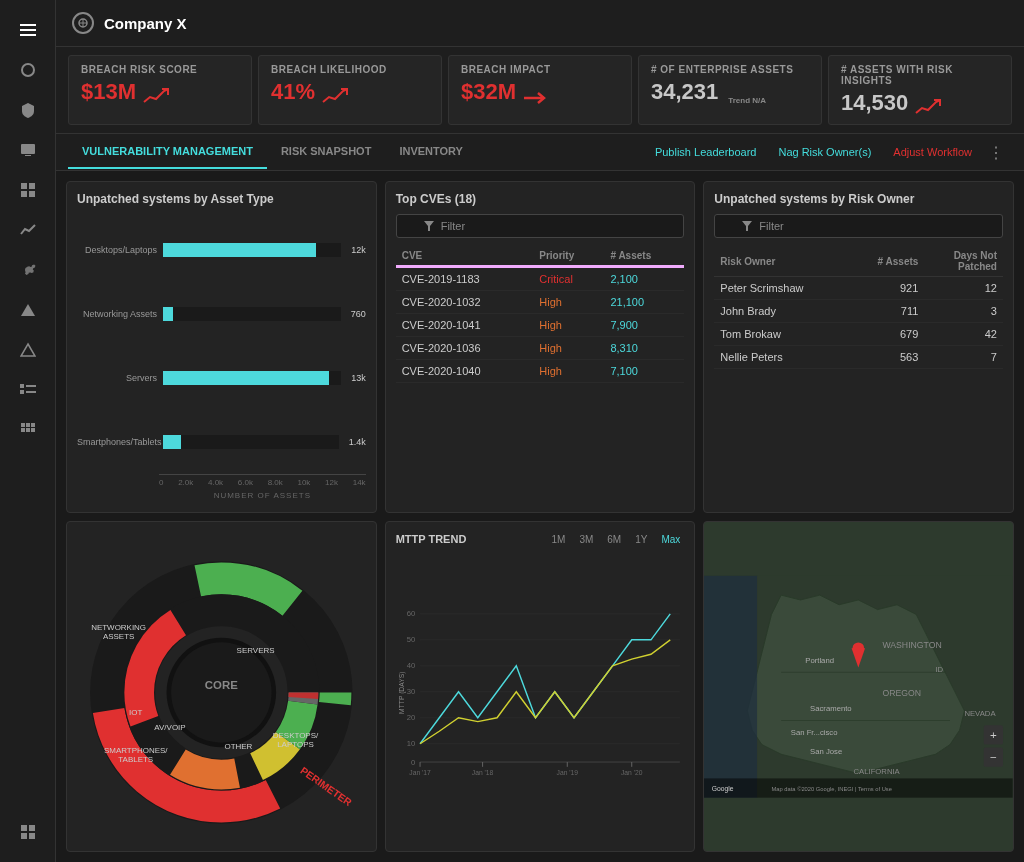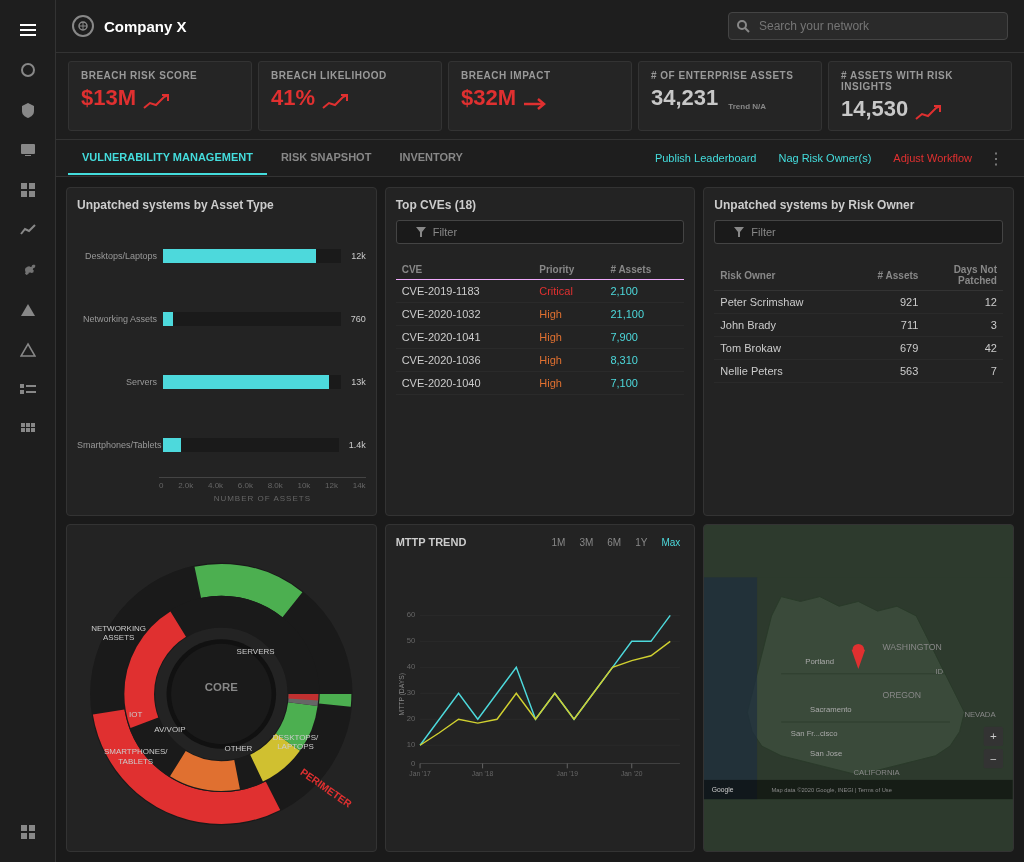--- a/index.html
+++ b/index.html
@@ -47,23 +47,23 @@
     
     
     .panel { background: #232323; border: 1px solid #333; border-radius: 4px; padding: 10px; overflow: hidden; }
     .panel-title { color: #ccc; font-size: 12px; font-weight: bold; margin-bottom: 8px; }
     .bar-row { display: flex; align-items: center; margin: 6px 0; gap: 6px; }
     .bar-label { color: #999; font-size: 9px; width: 80px; text-align: right; flex-shrink: 0; }
     .bar-container { flex: 1; height: 14px; background: #1a1a1a; position: relative; }
     .bar { height: 100%; background: #4dd9dc; position: relative; }
     
     
-    .filter-bar { display: flex; align-items: center; gap: 6px; background: #1a1a1a; border: 1px solid #444; border-radius: 3px; padding: 5px 18px; margin-bottom: 16px; color: #888; font-size: 11px; }
+    .filter-bar { display: flex; align-items: center; gap: 6px; background: #1a1a1a; border: 1px solid #444; border-radius: 3px; padding: 5px 26px; margin-bottom: 8px; color: #888; font-size: 11px; }
     .cve-table { width: 100%; border-collapse: collapse; }
-    .cve-table th { color: #888; font-size: 10px; font-weight: bold; text-align: left; padding: 4px 6px; border-bottom: 1px solid #f0abfc; }
+    .cve-table th { color: #888; font-size: 10px; font-weight: bold; text-align: left; padding: 4px 6px; border-bottom: 3px solid #f0abfc; }
     .cve-table td { padding: 5px 6px; font-size: 11px; border-bottom: 1px solid #2a2a2a; }
     .priority-critical { color: #e03030; }
     .priority-high { color: #e07030; }
     .assets-count { color: #4dd9dc; }
     
     
     .risk-table { width: 100%; border-collapse: collapse; }
     .risk-table th { color: #888; font-size: 10px; font-weight: bold; text-align: left; padding: 4px 6px; border-bottom: 1px solid #333; }
     .risk-table th.right { text-align: right; }
     .risk-table td { padding: 5px 6px; font-size: 11px; border-bottom: 1px solid #2a2a2a; color: #ccc; }
@@ -170,27 +170,20 @@
 
   <div class="header">
     <div class="header-left">
       <div class="company-logo" style="border:2px solid #888;border-radius:50%;width:22px;height:22px;display:flex;align-items:center;justify-content:center;">
         <svg width="10" height="10" viewBox="0 0 10 10" fill="none" stroke="#888" stroke-width="1.5">
             <circle cx="5" cy="5" r="4"></circle>
             <path d="M5 1v8M1 5h8" stroke-width="1"></path>
           </svg>
       </div>
       <span class="company-name">Company X</span>
-    </div>
-    <div class="search-wrap">
-      <svg width="14" height="14" viewBox="0 0 14 14" fill="none" stroke="#888" stroke-width="2" style="position:absolute;left:8px;z-index:1;">
-          <circle cx="6" cy="6" r="4"></circle>
-          <line x1="9" y1="9" x2="13" y2="13"></line>
-        </svg>
-      <input class="search-input" type="text" placeholder="Search your network" style="">
     </div>
   </div>
 
   <div class="kpi-row">
     <div class="kpi-card">
       <div class="kpi-label">BREACH RISK SCORE</div>
       <div class="kpi-value">
         <span>$13M</span>
         <svg width="28" height="18" viewBox="0 0 28 18" fill="none" stroke="#e03030" stroke-width="2">
             <polyline points="2,15 8,10 14,12 22,4 26,2"></polyline>

